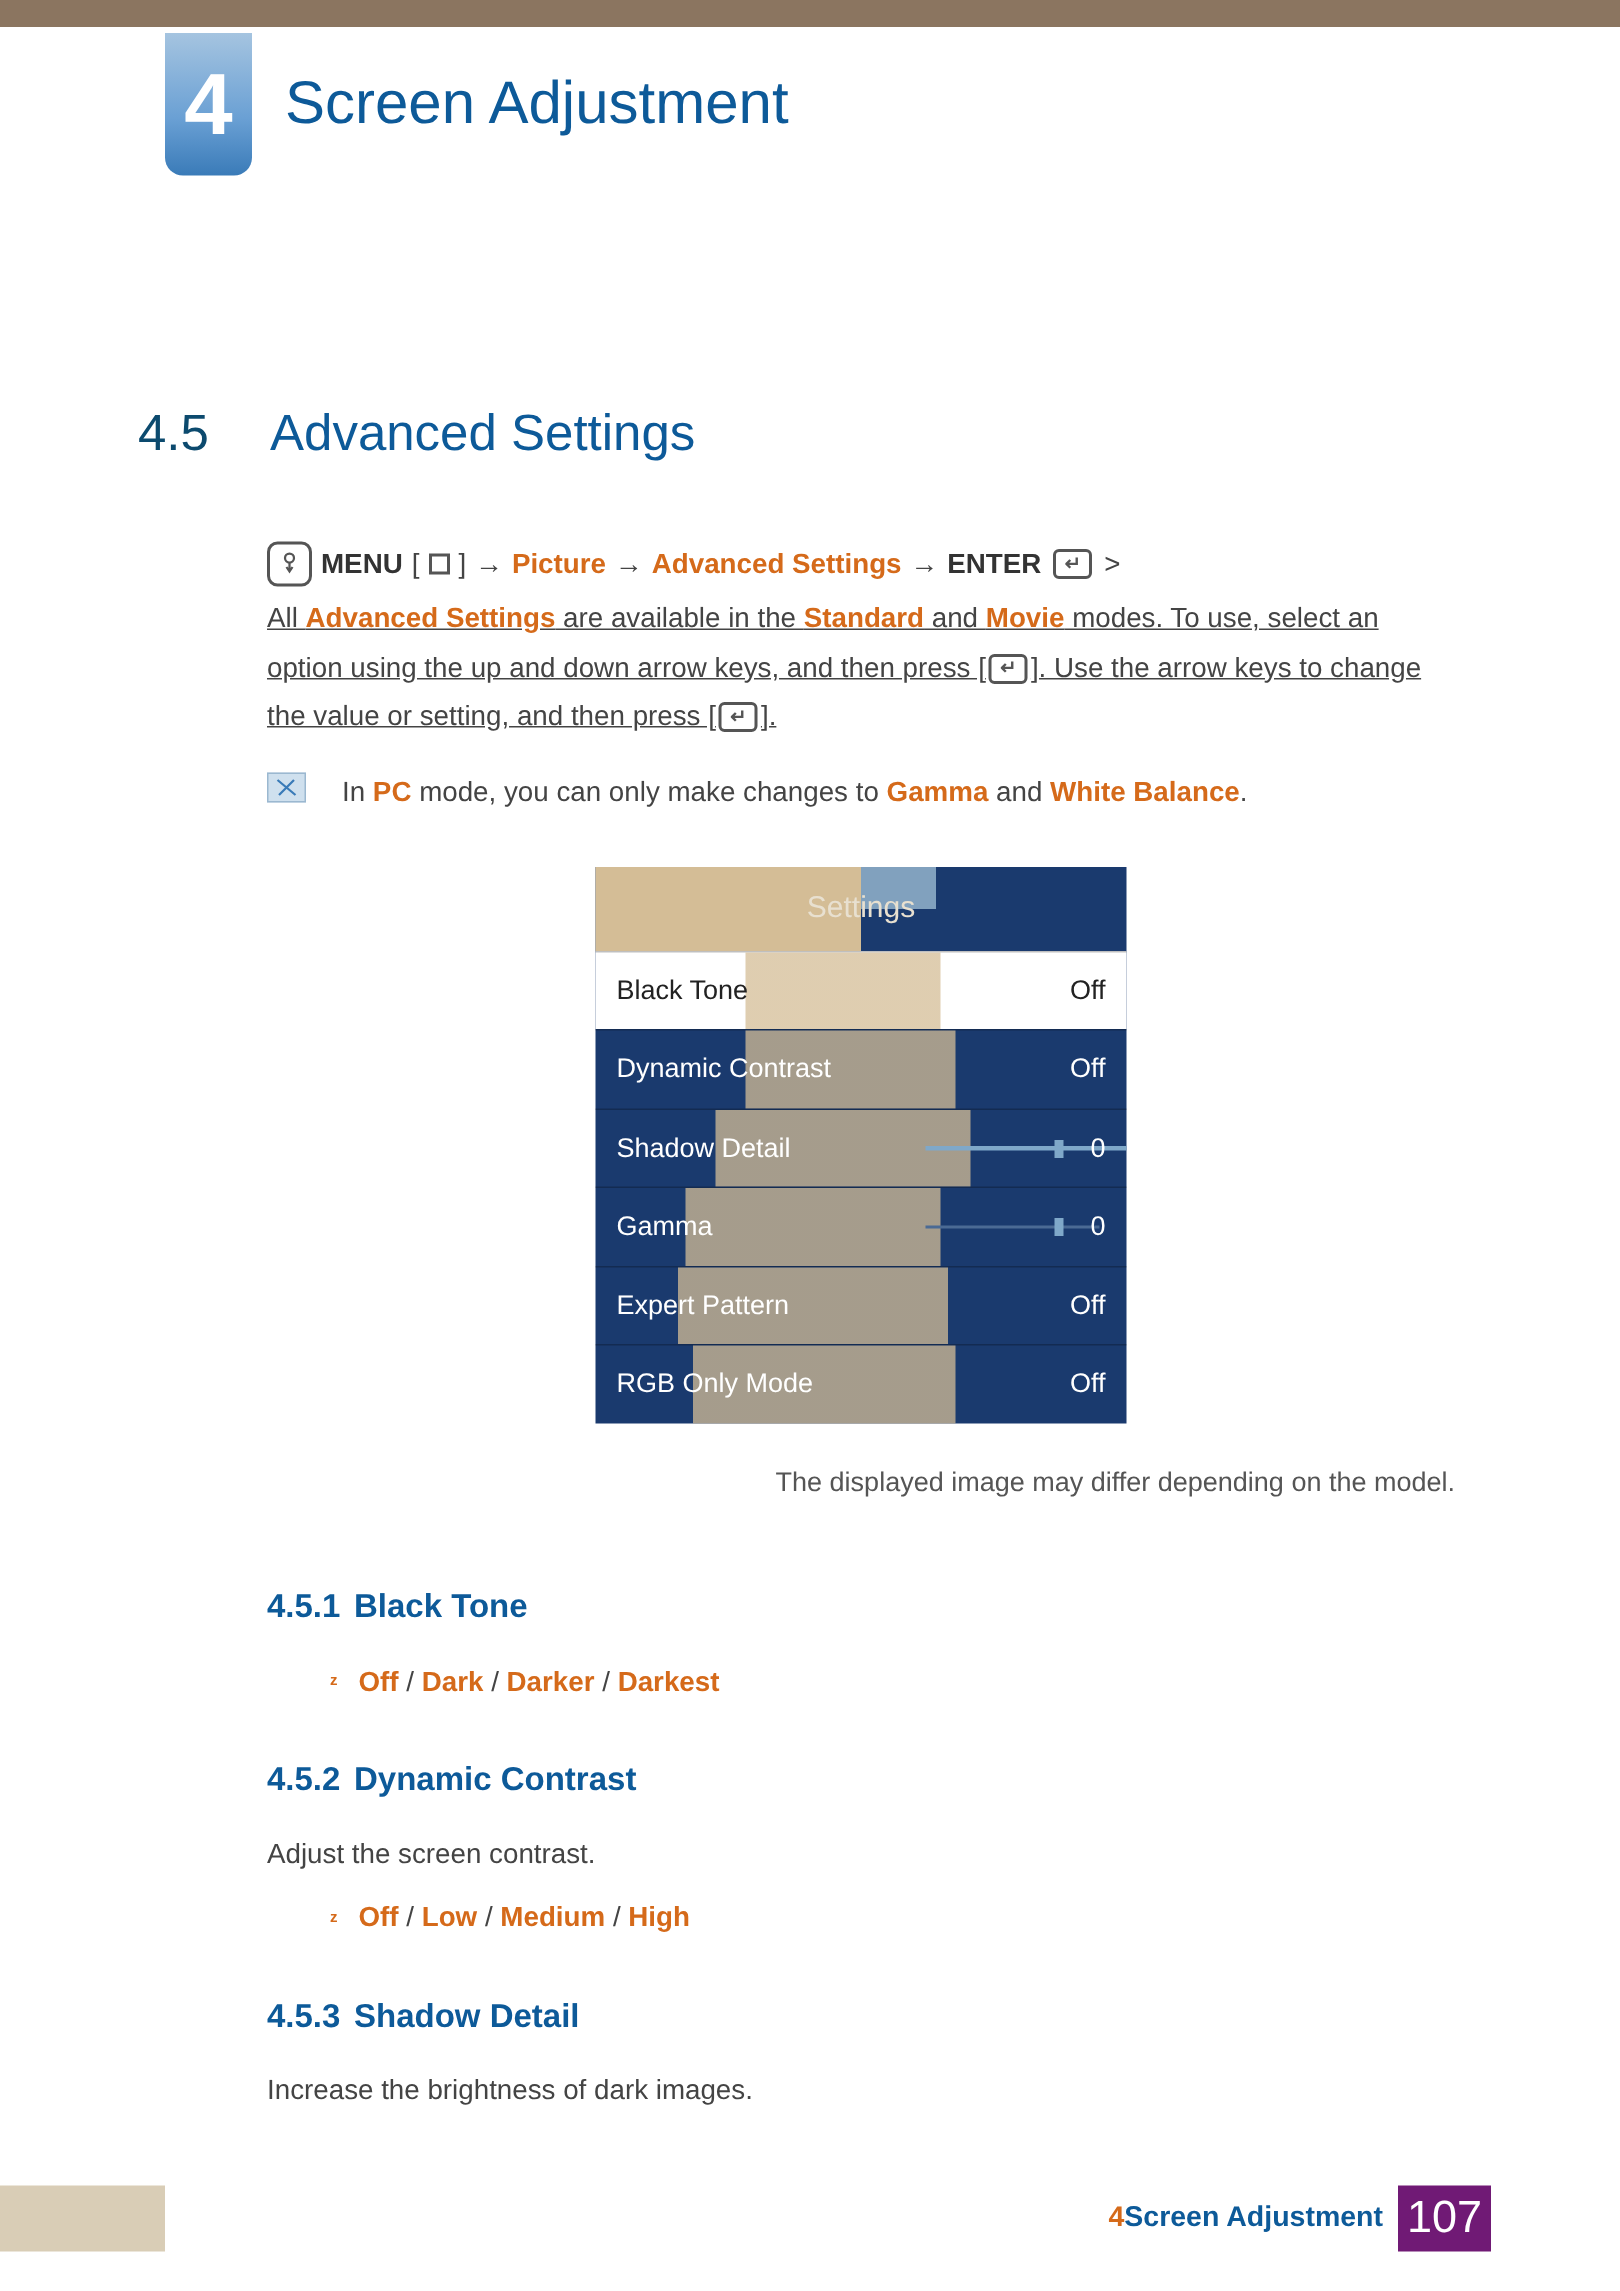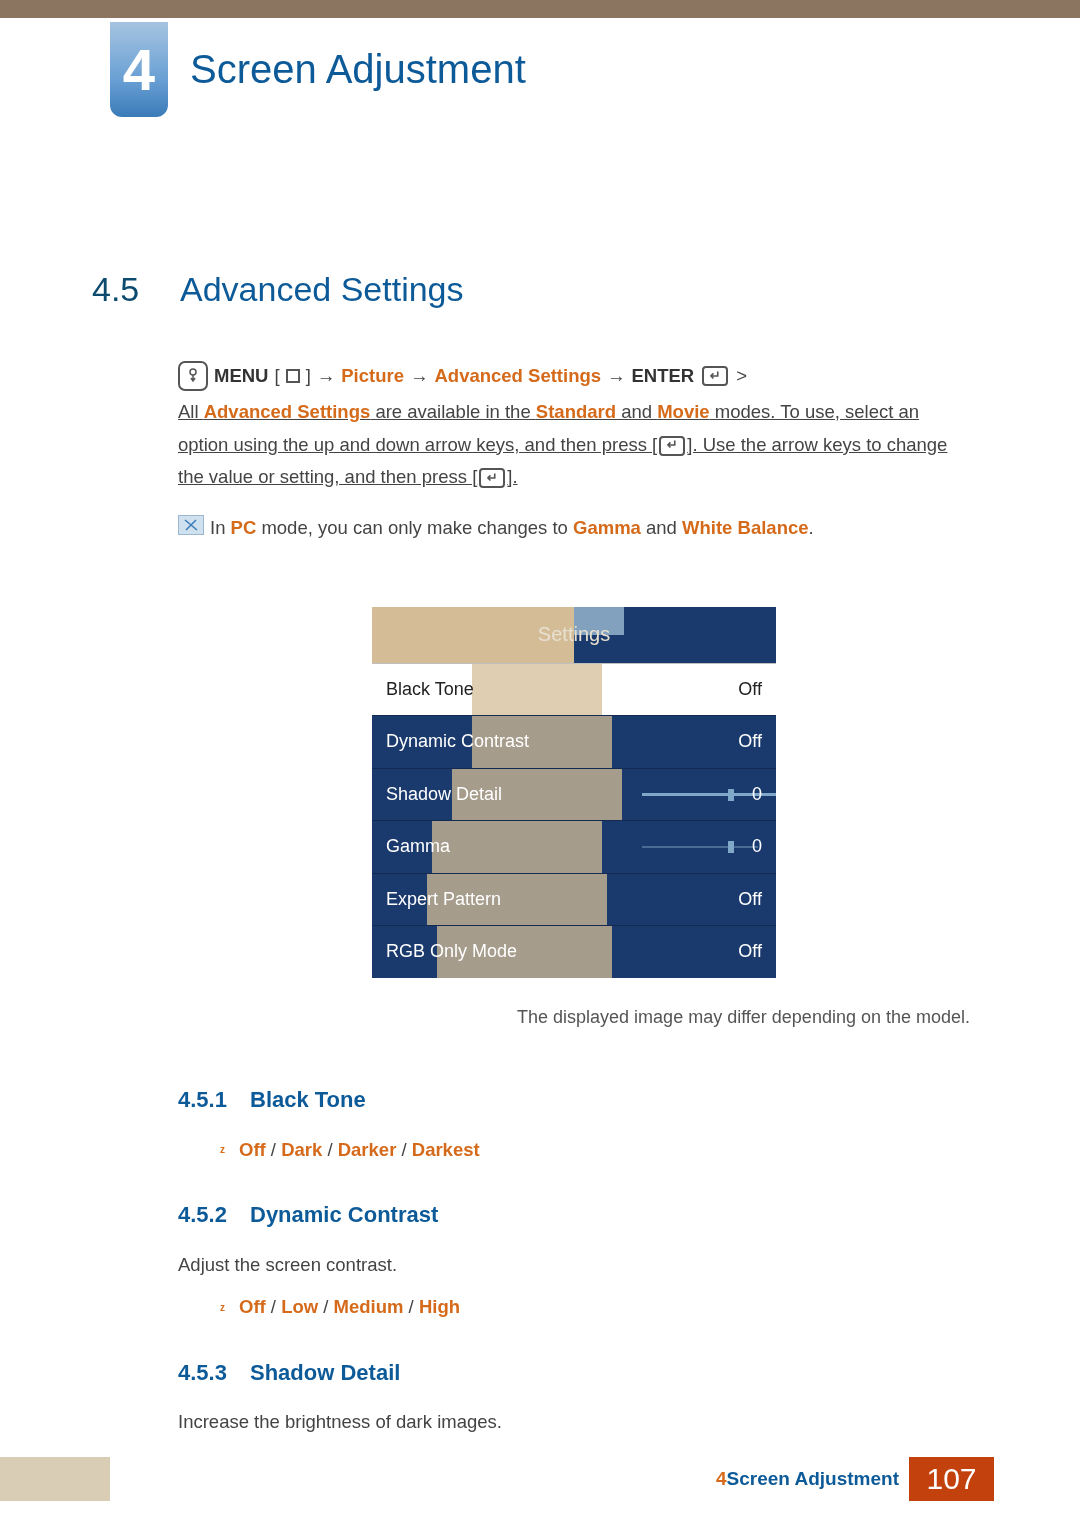--- a/index.html
+++ b/index.html
@@ -113,21 +113,21 @@
     font-size: 13px;
     font-weight: bold;
     color: #555;
   }
   .arrow { color: #444; }
   .bold { font-weight: bold; color: #333; }
   .orange { color: #d56a1a; }
   .para { margin-bottom: 12px; text-decoration: underline; }
   .note-row {
     display: flex;
-    gap: 6px;
+    gap: 24px;
     margin: 18px 0 34px 0;
     align-items: flex-start;
   }
   .note-icon {
     width: 26px;
     height: 20px;
     background: #cfe0ee;
     border: 1px solid #9bb8d0;
     display: flex;
     align-items: center;
@@ -136,26 +136,25 @@
     color: #3a7bb8;
     margin-top: 3px;
     flex-shrink: 0;
   }
   .osd-wrap {
     display: flex;
     justify-content: center;
     margin: 10px 0 20px 0;
   }
   .osd {
-    width: 404px;
+    width: 354px;
     background: #1a3a6e;
     position: relative;
     font-size: 18px;
     color: #fff;
-    margin-top: 29px;
   }
   .osd-title-band {
     height: 56px;
     position: relative;
     display: flex;
     align-items: center;
     justify-content: center;
   }
   .osd-band-left {
     position: absolute;
@@ -218,21 +217,20 @@
   }
   .caption {
     text-align: right;
     font-size: 18px;
     color: #555;
     margin: 24px 0 48px 0;
   }
   .subsec { margin-top: 14px; margin-bottom: 8px; }
   .subsec-h {
     display: flex;
-    gap: 14px;
     align-items: baseline;
     font-size: 22px;
     color: #0d5a99;
     font-weight: bold;
     margin-bottom: 14px;
   }
   .subsec-num { min-width: 58px; }
   .opt-line {
     display: flex;
     align-items: center;
@@ -261,22 +259,22 @@
   .footer-gap { flex: 1; }
   .footer-label {
     display: flex;
     align-items: center;
     padding: 0 10px;
     color: #0d5a99;
     font-size: 19px;
     font-weight: bold;
   }
   .footer-pagebox {
-    width: 85px;
-    background: #c2410c;
+    width: 62px;
+    background: #701a75;
     color: #fff;
     display: flex;
     align-items: center;
     justify-content: center;
     font-size: 30px;
     font-weight: 500;
     margin-right: 86px;
   }
 </style>
 </head>

